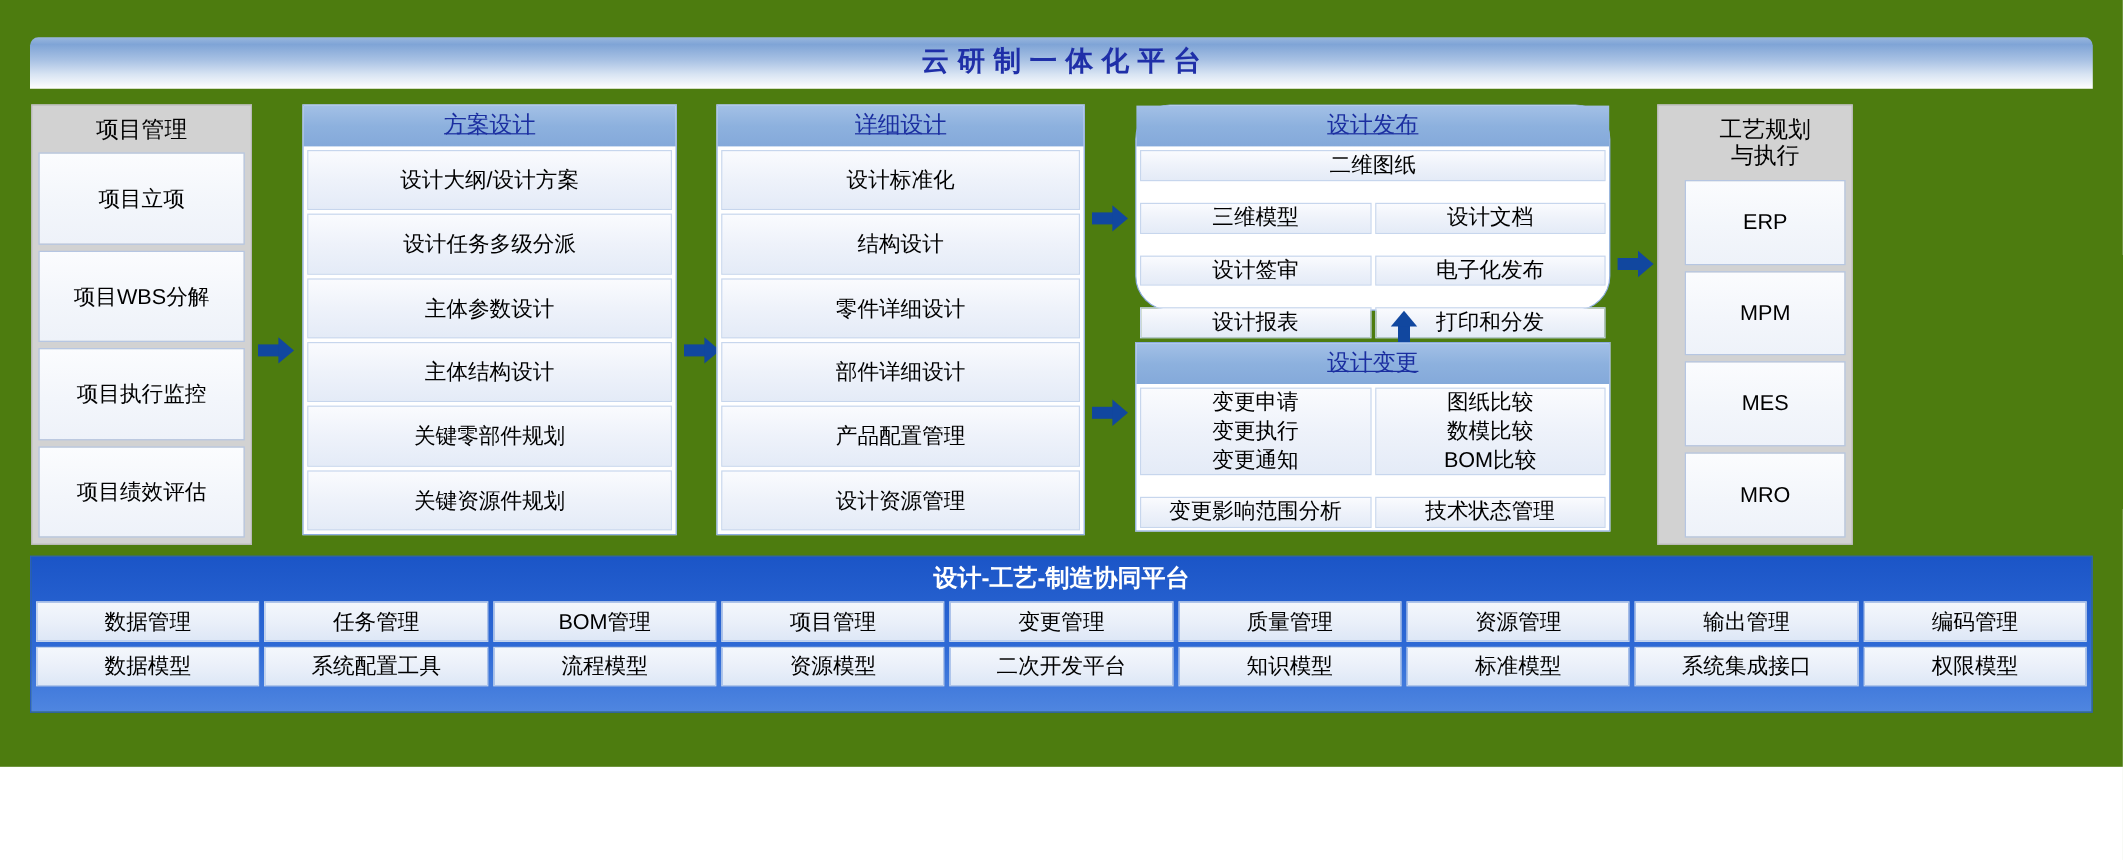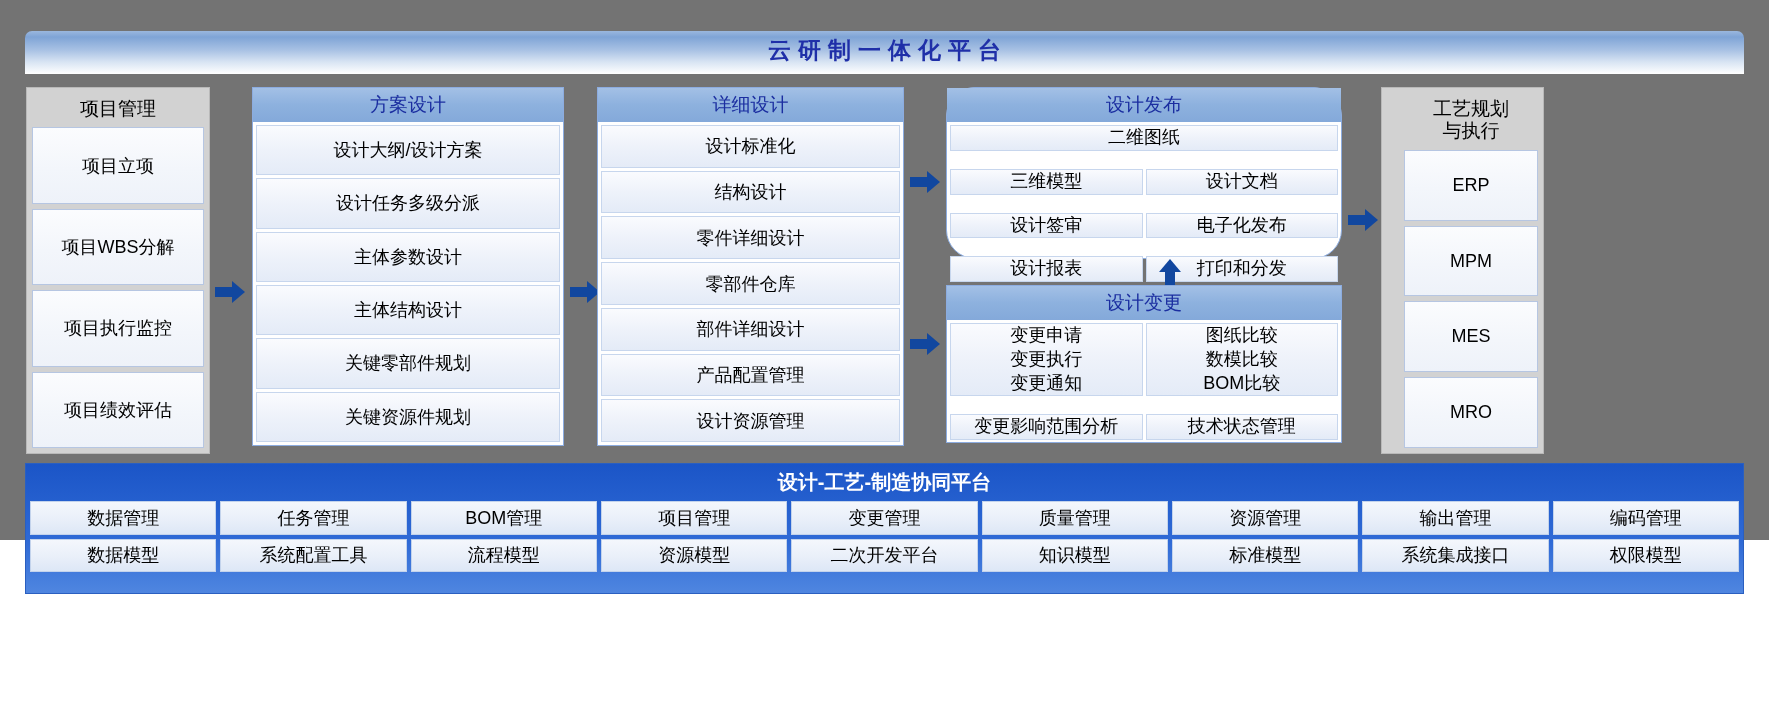--- a/index.html
+++ b/index.html
@@ -9,22 +9,22 @@
     background: #ffffff;
   }
   body {
     width: 1769px; height: 717px;
     font-family: "Liberation Sans", "DejaVu Sans", sans-serif;
     color: #000;
     overflow: hidden;
   }
   .canvas {
     position: relative;
-    width: 1769px; height: 540px;
-    background: #737373;
+    width: 1769px; height: 639px;
+    background: #4d7c0f;
   }
 
   
   .banner {
     position: absolute;
     left: 25px; top: 31px;
     width: 1719px; height: 43px;
     border-radius: 7px 7px 0 0;
     background: linear-gradient(to bottom,
         #9ab7de 0%, #7fa4d6 14%, #a9c2e4 45%, #d8e4f3 72%, #ffffff 100%);
@@ -73,20 +73,21 @@
     border: 1px solid #8cace0;
     display: flex; flex-direction: column;
   }
   .blue-head {
     background: linear-gradient(to bottom, #a3c0e6 0%, #8db1de 50%, #84a9da 100%);
     color: #1b2ea0;
     font-size: 19px;
     text-align: center;
     padding: 7px 0 8px;
     line-height: 1;
+    text-decoration: underline;
   }
   .blue-body {
     flex: 1;
     display: flex; flex-direction: column;
     padding: 3px;
     gap: 3px;
   }
   .blue-item {
     flex: 1 1 0;
     background: linear-gradient(to bottom, #fafbfe 0%, #eef2fa 50%, #e4ebf7 100%);
@@ -230,21 +231,20 @@
     <div class="shaft"></div>
     <div class="head"></div>
   </div>
 
   <div class="col blue-col" style="left:597px; top:87px; width:307px; height:359px;">
     <div class="blue-head">详细设计</div>
     <div class="blue-body">
       <div class="blue-item">设计标准化</div>
       <div class="blue-item">结构设计</div>
       <div class="blue-item">零件详细设计</div>
-      <div class="blue-item">零部件仓库</div>
       <div class="blue-item">部件详细设计</div>
       <div class="blue-item">产品配置管理</div>
       <div class="blue-item">设计资源管理</div>
     </div>
   </div>
 
   <div class="arrow-r" style="left:910px; top:171px;">
     <div class="shaft"></div>
     <div class="head"></div>
   </div>

